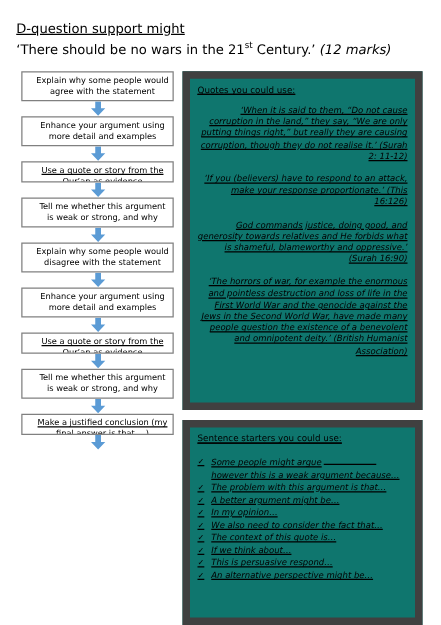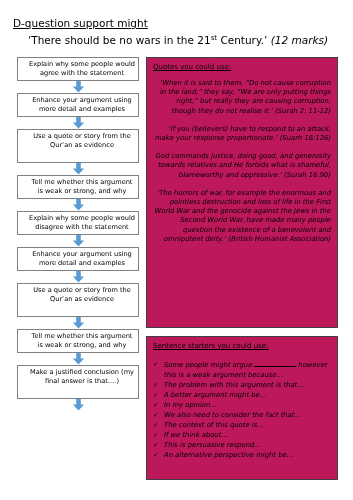--- a/index.html
+++ b/index.html
@@ -27,21 +27,20 @@
     font-size: 10.5px;
     line-height: 14px;
     text-decoration: underline;
     white-space: nowrap;
   }
   #doc-subtitle {
     font-size: 10.5px;
     line-height: 15px;
     margin-top: 3px;
     white-space: nowrap;
-    text-align: center;
   }
   #doc-subtitle .sup {
     font-size: 7px;
     vertical-align: super;
     line-height: 0;
   }
   #doc-subtitle .marks {
     font-style: italic;
   }
 
@@ -57,51 +56,52 @@
     width: 122px;
     border: 1px solid #808080;
     background: #ffffff;
     text-align: center;
     font-size: 6.6px;
     line-height: 8.6px;
     padding: 2px 3px 0 11px;
     overflow: hidden;
     position: relative;
   }
-  .flow-box.h2 { height: 34px; }
+  .flow-box.h2 { height: 17px; text-decoration: underline; }
   .flow-box.h3 { height: 24px; }
   .flow-arrow {
     width: 122px;
     height: 12px;
     display: flex;
     align-items: center;
     justify-content: center;
   }
   .flow-arrow svg { display: block; }
 
   
   .panel {
     position: absolute;
     box-sizing: border-box;
-    border: 1px solid #404040;
-    background: #be185d;
+    border: 6px solid #404040;
+    background: #0f766e;
     overflow: hidden;
+    text-decoration: underline;
   }
   #quotes-panel {
     left: 146px;
     top: 57px;
     width: 192px;
     height: 271px;
     padding: 4px 6px;
   }
   #starters-panel {
     left: 146px;
     top: 336px;
     width: 192px;
-    height: 144px;
+    height: 164px;
     padding: 4px 6px;
   }
   .panel-heading {
     font-size: 7px;
     line-height: 10px;
     text-decoration: underline;
     margin-bottom: 7px;
   }
   .quote {
     font-size: 6.8px;
@@ -222,21 +222,21 @@
       <svg width="13" height="12" viewBox="0 0 13 12">
         <polygon points="4.2,0 8.8,0 8.8,5.6 12.2,5.6 6.5,11.6 0.8,5.6 4.2,5.6" fill="#5B9BD5"></polygon>
       </svg>
     </div>
   </div>
 
 <div class="panel" id="quotes-panel">
   <div class="panel-heading">Quotes you could use:</div>
   <div id="quotes-list">
       <div class="quote">‘When it is said to them, “Do not cause corruption in the land,” they say, “We are only putting things right,” but really they are causing corruption, though they do not realise it.’ (Surah 2: 11-12)</div>
-      <div class="quote">‘If you (believers) have to respond to an attack, make your response proportionate.’ (Suarh 16:126)</div>
+      <div class="quote">‘If you (believers) have to respond to an attack, make your response proportionate.’ (This 16:126)</div>
       <div class="quote">God commands justice, doing good, and generosity towards relatives and He forbids what is shameful, blameworthy and oppressive.’ (Surah 16:90)</div>
       <div class="quote">‘The horrors of war, for example the enormous and pointless destruction and loss of life in the First World War and the genocide against the Jews in the Second World War, have made many people question the existence of a benevolent and omnipotent deity.’ (British Humanist Association)</div>
     </div>
 </div>
 
 <div class="panel" id="starters-panel">
   <div class="panel-heading">Sentence starters you could use:</div>
   <ul id="starter-list">
       <li class="starter-item">
         <span class="starter-check">✓</span>

